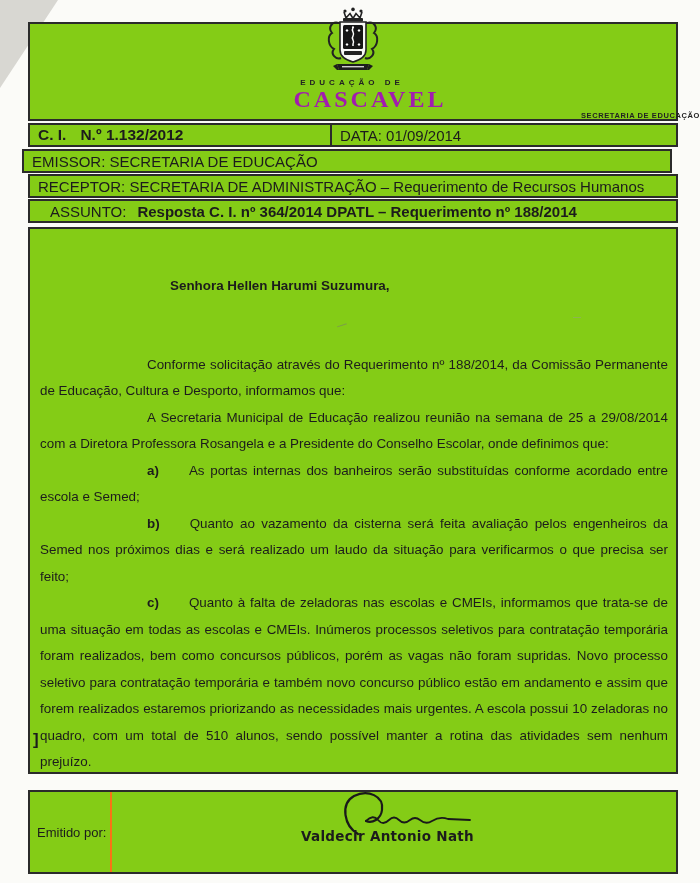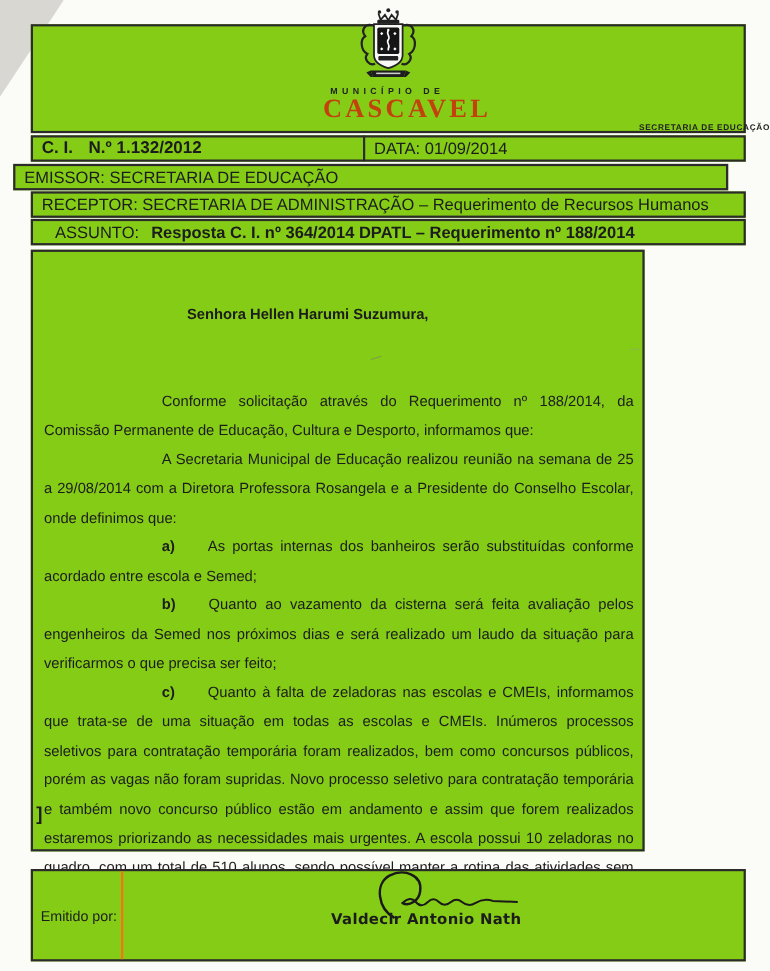--- a/index.html
+++ b/index.html
@@ -25,41 +25,41 @@
   }
   
   .header-box{left:28px;top:22px;width:650px;height:99px;}
   .crest-wrap{position:absolute;left:313px;top:6px;width:80px;height:72px;}
   .brand{position:absolute;left:0;top:78px;width:700px;text-align:center;}
   .muni-label{
     font-size:8px;font-weight:bold;letter-spacing:4px;color:#222;
     margin-left:4px;
   }
   .city-name{
-    font-size:24px;font-weight:bold;letter-spacing:3px;color:#c2410c;
+    font-size:24px;font-weight:bold;letter-spacing:3px;color:#a21caf;
     line-height:22px;margin-top:1px;
     font-family:"Liberation Serif", serif;
     padding-left:40px;
   }
   .dept-label{
     font-size:7.5px;font-weight:bold;letter-spacing:0.6px;color:#222;
     margin-top:1px;
     text-align:right;
   }
   
   .row{display:flex;align-items:center;font-size:15px;}
   .row-ci-left{left:28px;top:123px;width:304px;height:24px;padding-left:8px;font-weight:bold;font-size:15.5px;}
   .row-ci-right{left:330px;top:123px;width:348px;height:24px;padding-left:8px;}
-  .row-emissor{left:12px;top:149px;width:650px;height:24px;padding-left:8px;}
+  .row-emissor{left:22px;top:149px;width:650px;height:24px;padding-left:8px;}
   .row-receptor{left:28px;top:174px;width:650px;height:24px;padding-left:8px;}
   .row-assunto{left:28px;top:199px;width:650px;height:24px;padding-left:20px;}
   .ci-label{margin-right:14px;}
   .assunto-value{font-weight:bold;margin-left:11px;}
   
-  .body-box{left:28px;top:227px;width:558px;height:547px;font-size:13.4px;line-height:26.5px;}
+  .body-box{left:28px;top:227px;width:650px;height:547px;font-size:13.4px;line-height:26.5px;}
   .body-inner{padding:0 8px 0 10px;}
   .salutation{font-weight:bold;margin:44px 0 0 130px;}
   .letter-text{margin-top:52px;text-align:justify;}
   .letter-text p{margin:0;text-indent:107px;}
   .item-label{font-weight:bold;margin-right:30px;}
   .closing{margin:20px 0 0 253px;}
   .stray-bracket{position:absolute;left:3px;top:498px;font-size:17px;font-weight:bold;}
   .smudge-1{position:absolute;left:306px;top:90px;width:10px;height:6px;
     border-bottom:1.5px solid #777;transform:rotate(-18deg);opacity:.55;}
   .smudge-2{position:absolute;left:543px;top:84px;width:8px;height:4px;
@@ -113,21 +113,21 @@
       <rect x="31" y="45" width="18" height="4" fill="#222" rx="1"></rect>
 
       <path d="M24 58 L56 58 L54 64 L26 64 Z" fill="#1d1d1d"></path>
       <path d="M24 58 L20 60 L24 64 L26 64 Z" fill="#1d1d1d"></path>
       <path d="M56 58 L60 60 L56 64 L54 64 Z" fill="#1d1d1d"></path>
       <rect x="29" y="60" width="22" height="1.4" fill="#cfcfcf"></rect>
     </svg>
   </div>
 
   <div class="brand">
-    <div class="muni-label">MUNICÍPIO DE</div>
+    <div class="muni-label">EDUCAÇÃO DE</div>
     <div class="city-name">CASCAVEL</div>
     <div class="dept-label">SECRETARIA DE EDUCAÇÃO</div>
   </div>
 
   <div class="box row row-ci-left">
     <span class="ci-label">C. I.</span>
     <span>N.º 1.132/2012</span>
   </div>
   <div class="box row row-ci-right">DATA: 01/09/2014</div>
   <div class="box row row-emissor">EMISSOR: SECRETARIA DE EDUCAÇÃO</div>

